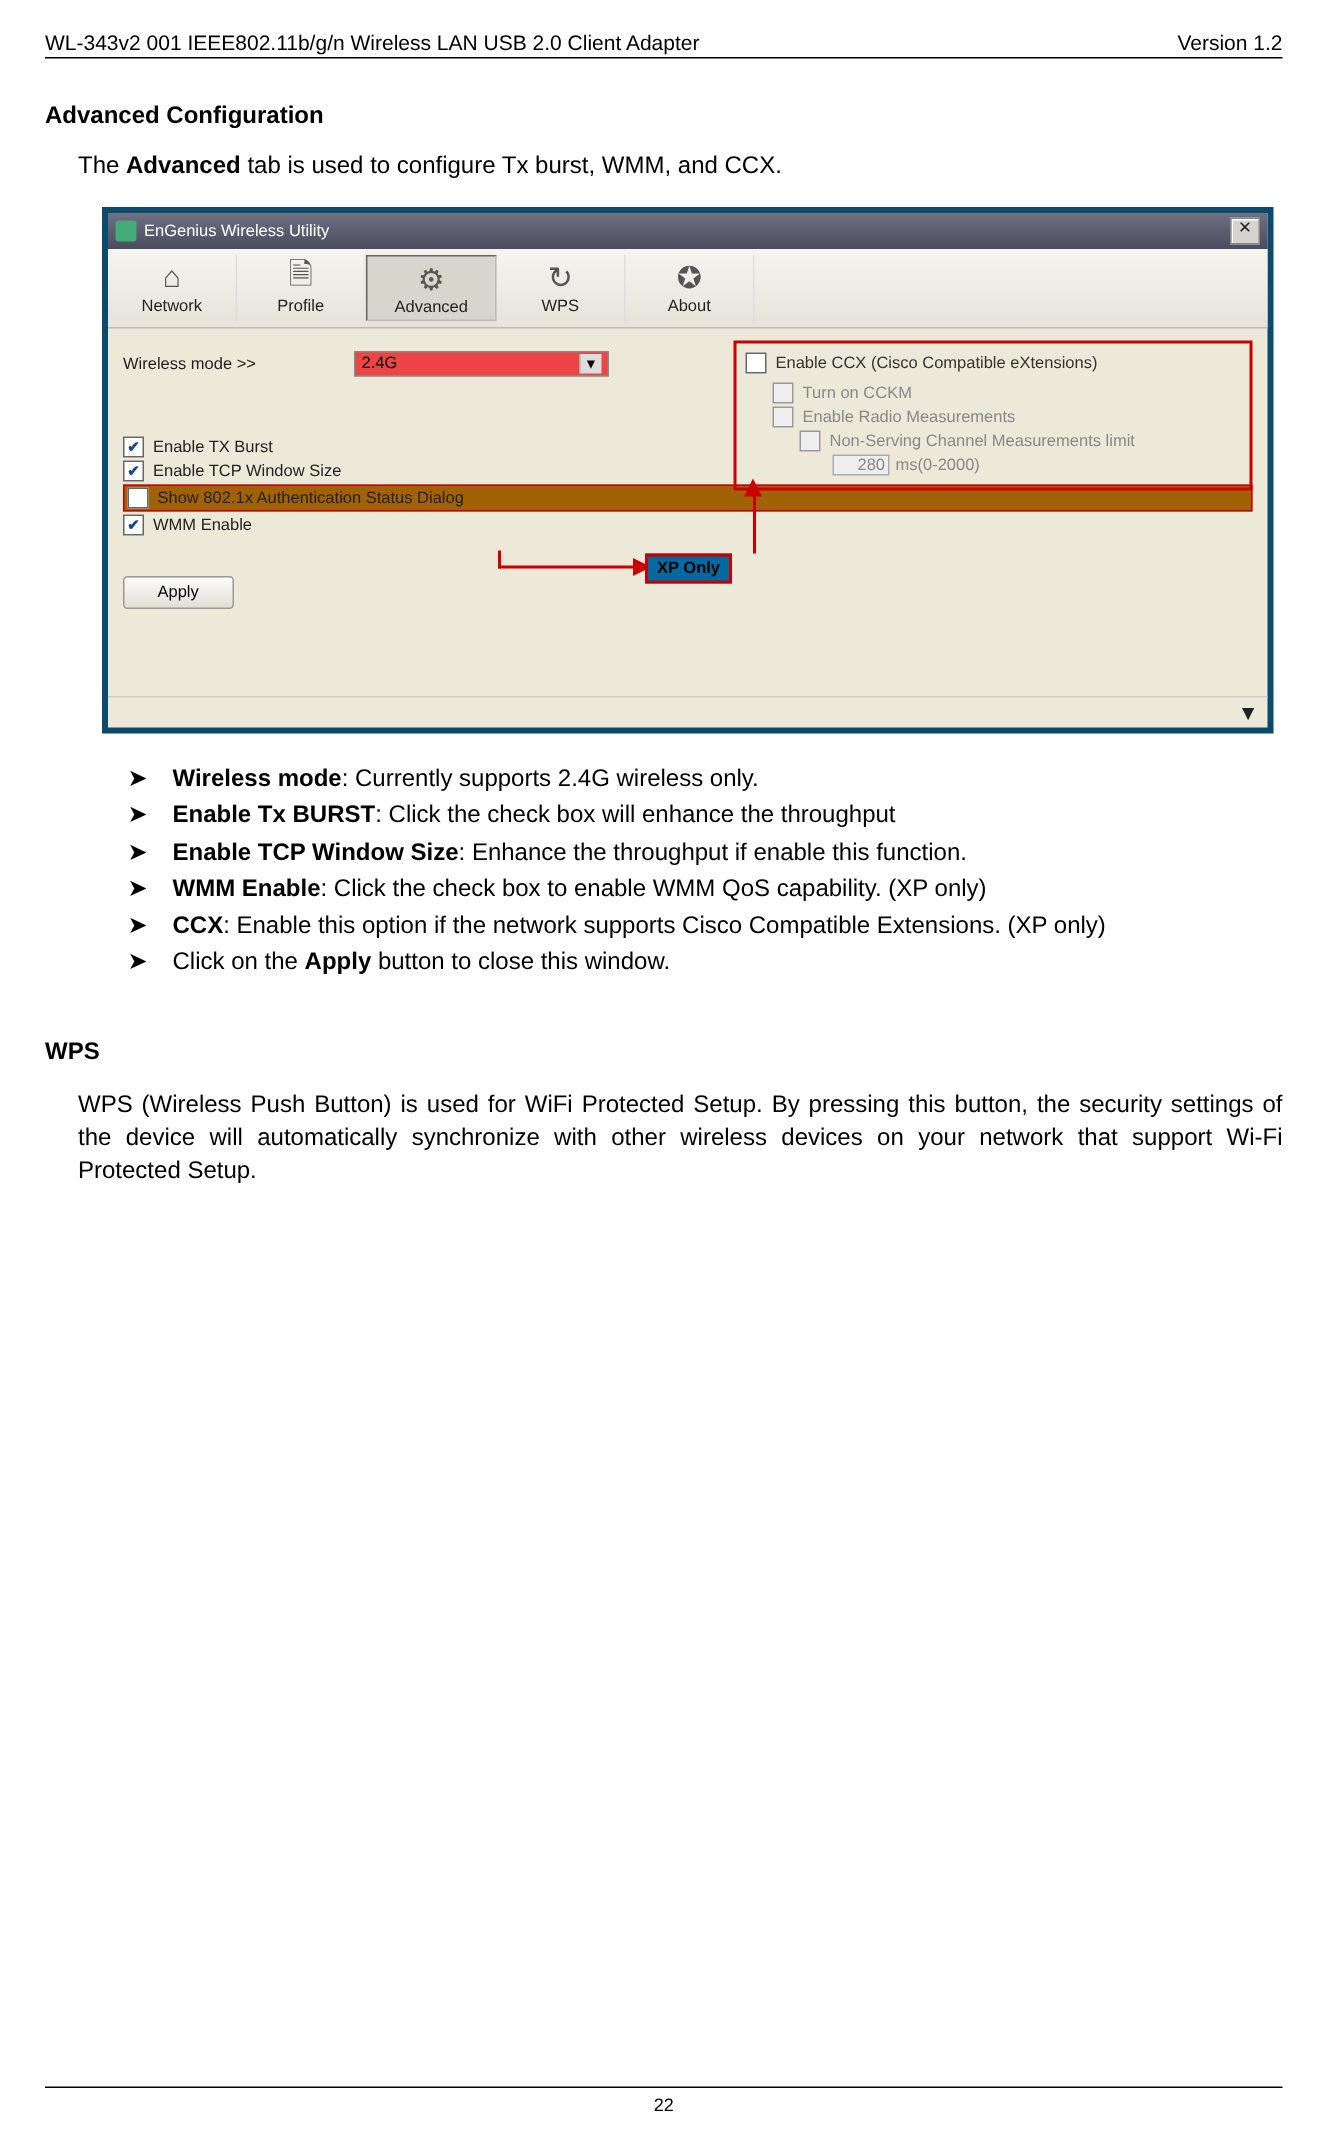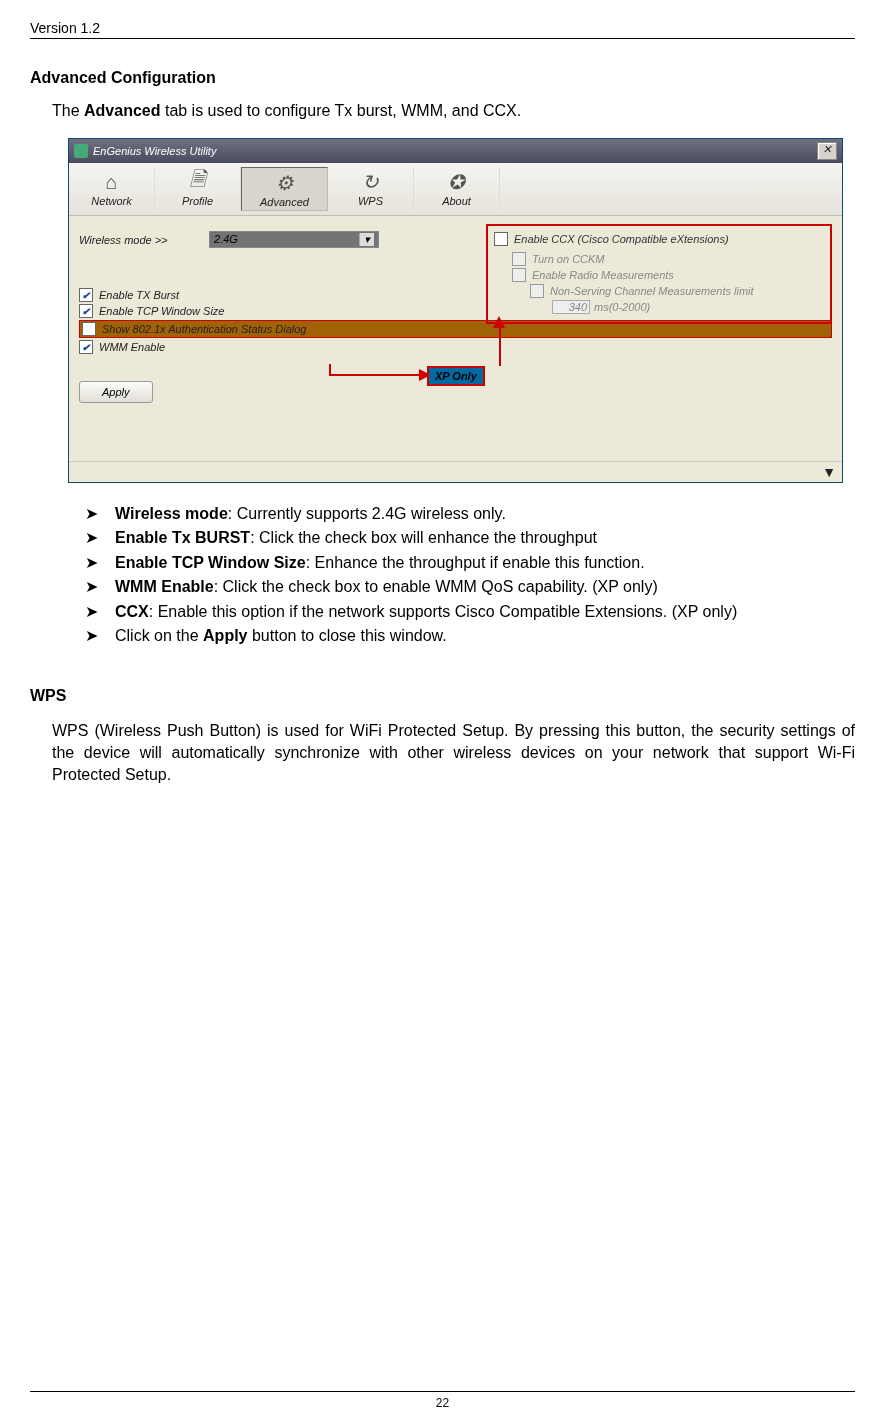--- a/index.html
+++ b/index.html
@@ -33,24 +33,23 @@
     font-size: 16px;
     margin-left: 22px;
     margin-bottom: 18px;
   }
   .screenshot-wrap {
     margin-left: 38px;
     margin-bottom: 20px;
   }
   .app-window {
     width: 773px;
-    border: 1px solid #0c4a6e;
+    border: 4px solid #0c4a6e;
     background: #ECE9D8;
     font-family: Tahoma, Arial, sans-serif;
-    font-style: italic;
   }
   .titlebar {
     background: linear-gradient(#6f7080, #4a4b5f);
     color: #fff;
     font-size: 11px;
     padding: 3px 5px;
     display: flex;
     align-items: center;
     justify-content: space-between;
   }
@@ -87,25 +86,25 @@
     align-items: center;
     justify-content: center;
     font-size: 20px;
     color: #555;
   }
   .content-area {
     padding: 15px 10px 10px 10px;
     position: relative;
     min-height: 220px;
   }
-  .row { display: flex; align-items: center; margin-bottom: 4px; font-size: 11px; }
+  .row { display: flex; align-items: center; margin-bottom: 4px; font-size: 11px; gap: 24px; }
   .wireless-label { width: 130px; color: #222; }
   .combo {
     width: 160px;
-    background: #737373;
+    background: #ef4444;
     border: 1px solid #888;
     display: flex;
     justify-content: space-between;
     padding: 1px 4px;
     font-size: 11px;
   }
   .combo-btn { width: 14px; background: #ddd; border-left: 1px solid #aaa; text-align:center; }
   .checklist { margin-top: 40px; }
   .check-row { display: flex; align-items: center; font-size: 11px; color: #222; margin-bottom: 2px; }
   .check-row.hl { background: #a16207; border: 1px solid #c00; padding:1px 2px; }
@@ -200,20 +199,21 @@
     border-top:1px solid #000;
     margin: 0 30px;
     padding-top:4px;
   }
 </style>
 </head>
 <body>
 
 <div class="page">
   <div class="header-row">
+    <span>WL-343v2 001 IEEE802.11b/g/n Wireless LAN USB 2.0 Client Adapter</span>
     <span>Version 1.2</span>
   </div>
 
   <div class="section-title">Advanced Configuration</div>
 
   <div class="intro">
     <span>The </span><b>Advanced</b><span> tab is used to configure Tx burst, WMM, and CCX.</span>
   </div>
 
   <div class="screenshot-wrap">
@@ -268,21 +268,21 @@
               </div>
             <div class="ccx-row">
                 <span class="cb-grey"></span>
                 <span>Enable Radio Measurements</span>
               </div>
             <div class="ccx-row" style="padding-left:18px;">
                 <span class="cb-grey"></span>
                 <span>Non-Serving Channel Measurements limit</span>
               </div>
             <div class="ccx-row" style="padding-left:36px;">
-              <span class="small-input">340</span>
+              <span class="small-input">280</span>
               <span>ms(0-2000)</span>
             </div>
           </div>
         </div>
 
         <div class="checklist">
           <div class="check-row">
               <span class="cb">✔</span>
               <span>Enable TX Burst</span>
             </div>

